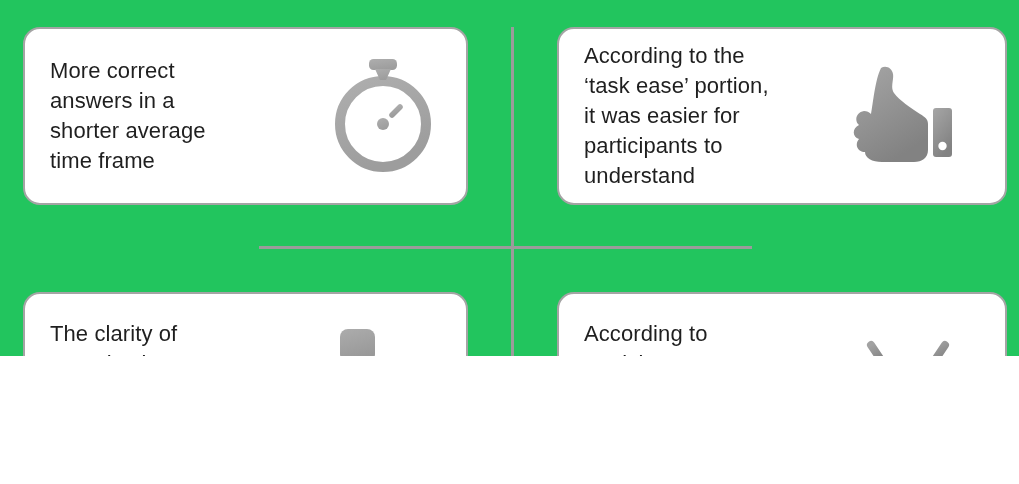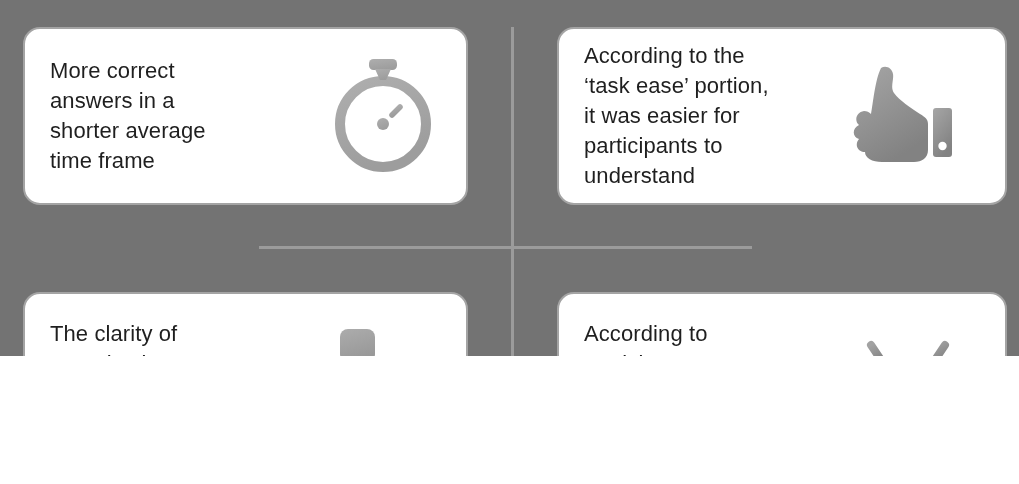--- a/index.html
+++ b/index.html
@@ -5,21 +5,21 @@
   html, body {
     margin: 0;
     padding: 0;
     background: #ffffff;
     font-family: "Liberation Sans", "DejaVu Sans", sans-serif;
   }
   .canvas {
     position: relative;
     width: 1019px;
     height: 356px;
-    background: #737373;
+    background: #22c55e;
     overflow: hidden;
   }
   .divider {
     position: absolute;
     background: #9b9b9b;
   }
   .divider-v { left: 511px; top: 27px; width: 3px; height: 443px; }
   .divider-h { left: 259px; top: 246px; width: 493px; height: 3px; }
 
   .card {

